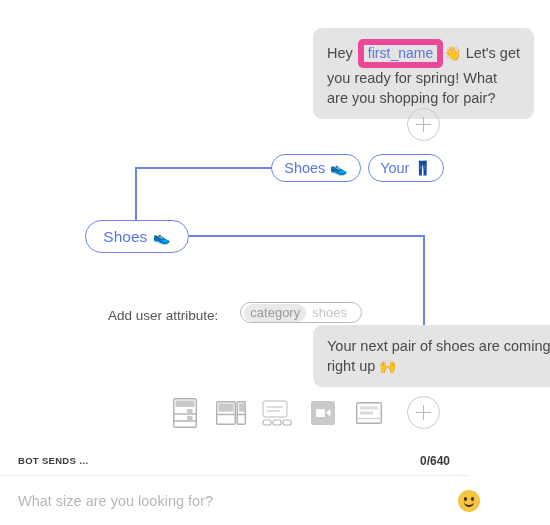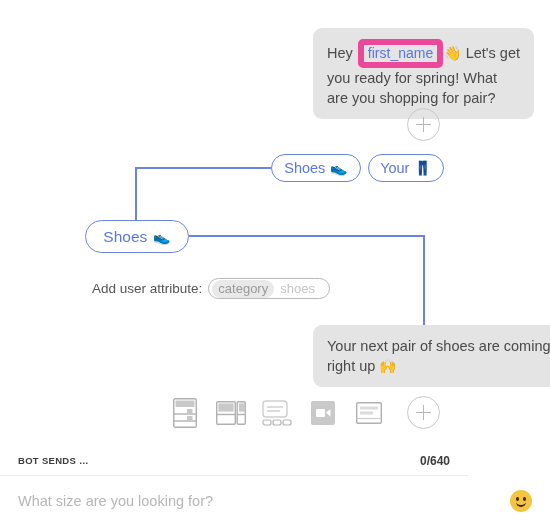--- a/index.html
+++ b/index.html
@@ -87,31 +87,32 @@
   #node-shoes{
     position:absolute;left:85px;top:220px;width:104px;height:33px;
     border:1.5px solid #6b82e8;border-radius:18px;background:#fff;
     color:#5b76e0;font-size:15.5px;
     display:flex;align-items:center;justify-content:center;gap:6px;
     box-sizing:border-box;white-space:nowrap;
   }
 
   
   #attr-row{
-    position:absolute;left:92px;top:278px;
-    display:flex;align-items:center;gap:6px;
+    position:absolute;left:108px;top:278px;
+    display:flex;align-items:flex-end;gap:22px;
   }
   #attr-label{font-size:13.5px;color:#555;}
   #attr-field{
     width:122px;height:21px;
     border:1px solid #b9b9b9;border-radius:11px;
     background:#fff;
     display:flex;align-items:center;
     box-sizing:border-box;
     padding:0 3px;
+    margin-top:24px;
   }
   #attr-key{
     background:#e9e9e9;color:#9a9a9a;
     border-radius:10px;
     font-size:13px;
     padding:1px 6px;
     line-height:16px;
   }
   #attr-value{color:#c4c4c4;font-size:13px;margin-left:6px;}
 
@@ -130,21 +131,21 @@
   #footer-top{
     position:absolute;left:0;top:0;width:468px;height:30px;
     border-bottom:1px solid #ececec;
     display:flex;align-items:center;justify-content:space-between;
     padding:0 18px;box-sizing:border-box;
   }
   #bot-sends{font-size:9.5px;font-weight:bold;color:#3c3c3c;letter-spacing:0.3px;}
   #char-count{font-size:12px;font-weight:bold;color:#3c3c3c;text-align:center;}
   #footer-input-row{
     position:absolute;left:0;top:31px;width:550px;height:48px;
-    display:flex;align-items:center;justify-content:space-between;
+    display:flex;align-items:center;
     padding:4px 18px;box-sizing:border-box;
   }
   #composer-input{
     border:none;outline:none;background:transparent;
     font-family:"Liberation Sans","DejaVu Sans",sans-serif;
     font-size:14.5px;color:#9b9b9b;
     width:440px;padding:0;
   }
   #composer-input::placeholder{color:#b7b7b7;}
   #emoji-btn{

